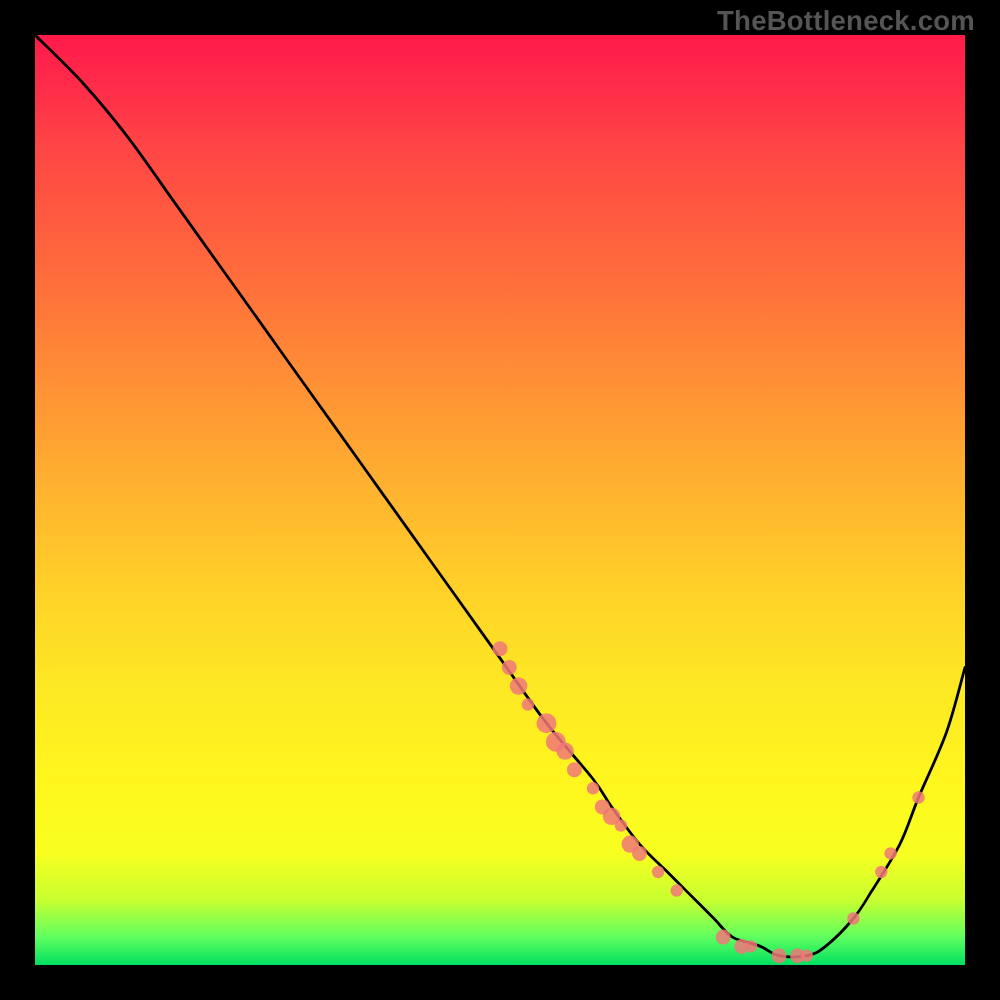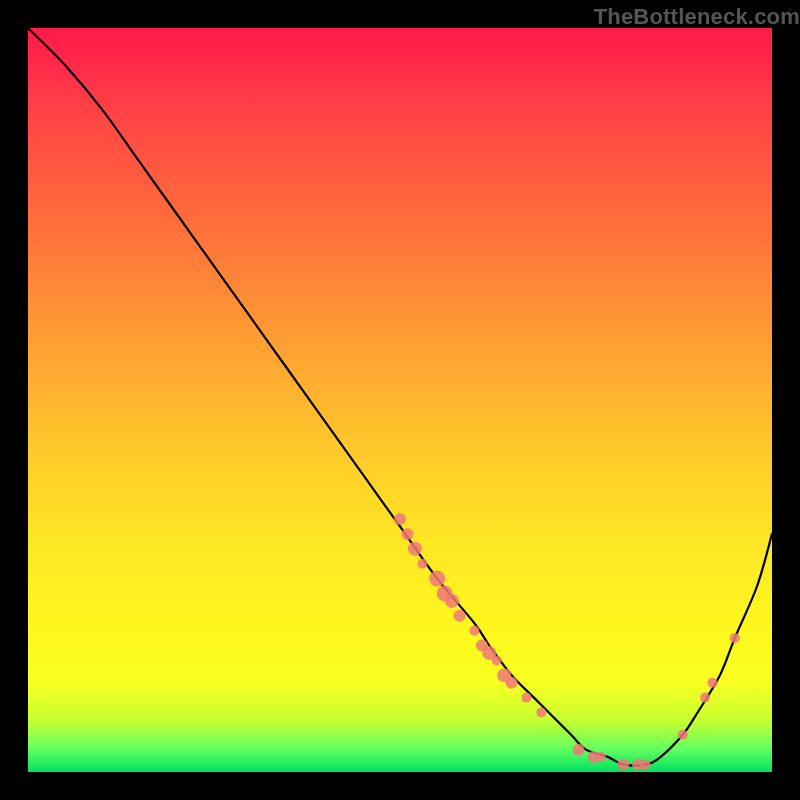--- a/index.html
+++ b/index.html
@@ -28,21 +28,21 @@
       #fff61e 80%,
       #f8ff20 88%,
       #c8ff30 93%,
       #60ff60 97%,
       #00e060 100%
     );
   }
   .watermark {
     position: absolute;
     top: 4px;
-    right: 0;
+    right: 20px;
     font-family: Arial, Helvetica, sans-serif;
     font-size: 22px;
     font-weight: 600;
     color: #555;
     letter-spacing: 0.2px;
   }
   .curve-svg {
     position: absolute;
     left: 0; top: 0;
     width: 744px; height: 744px;

